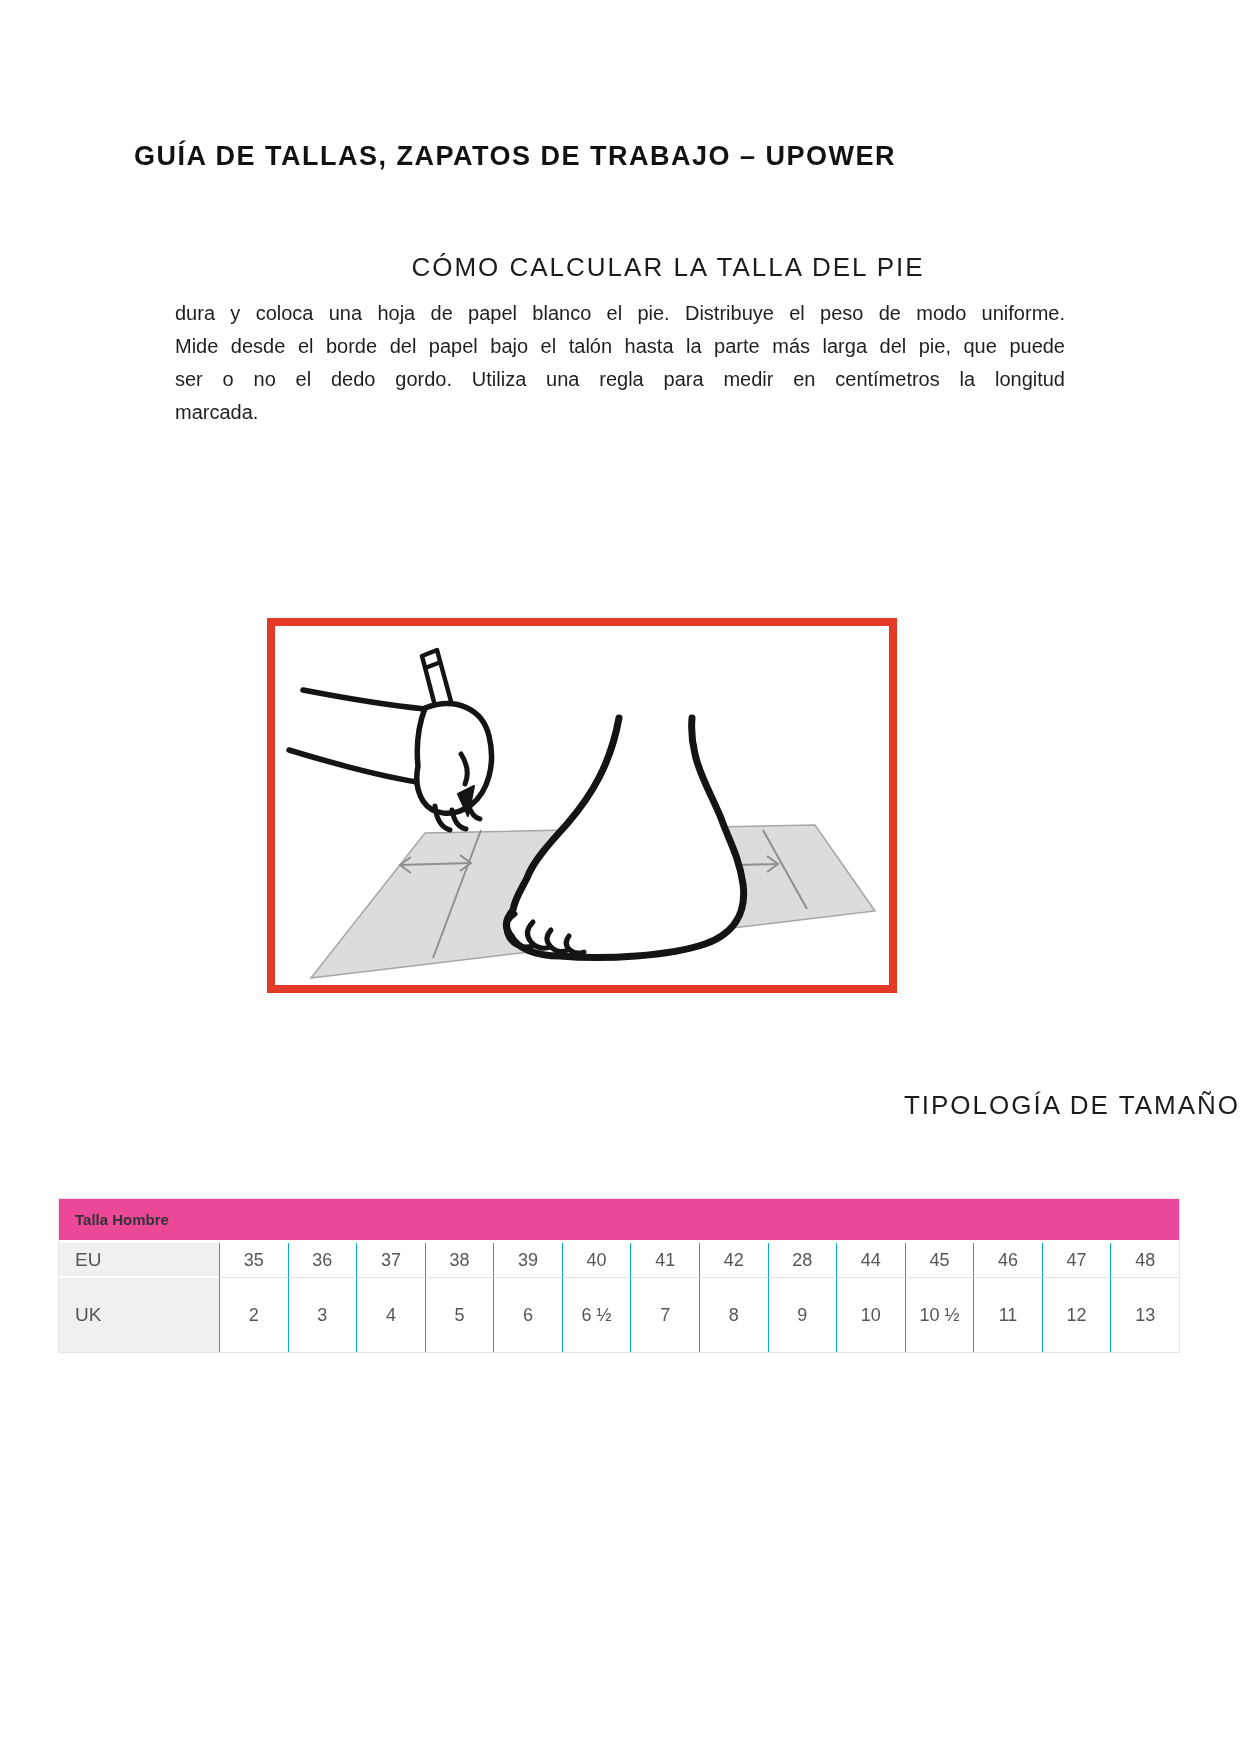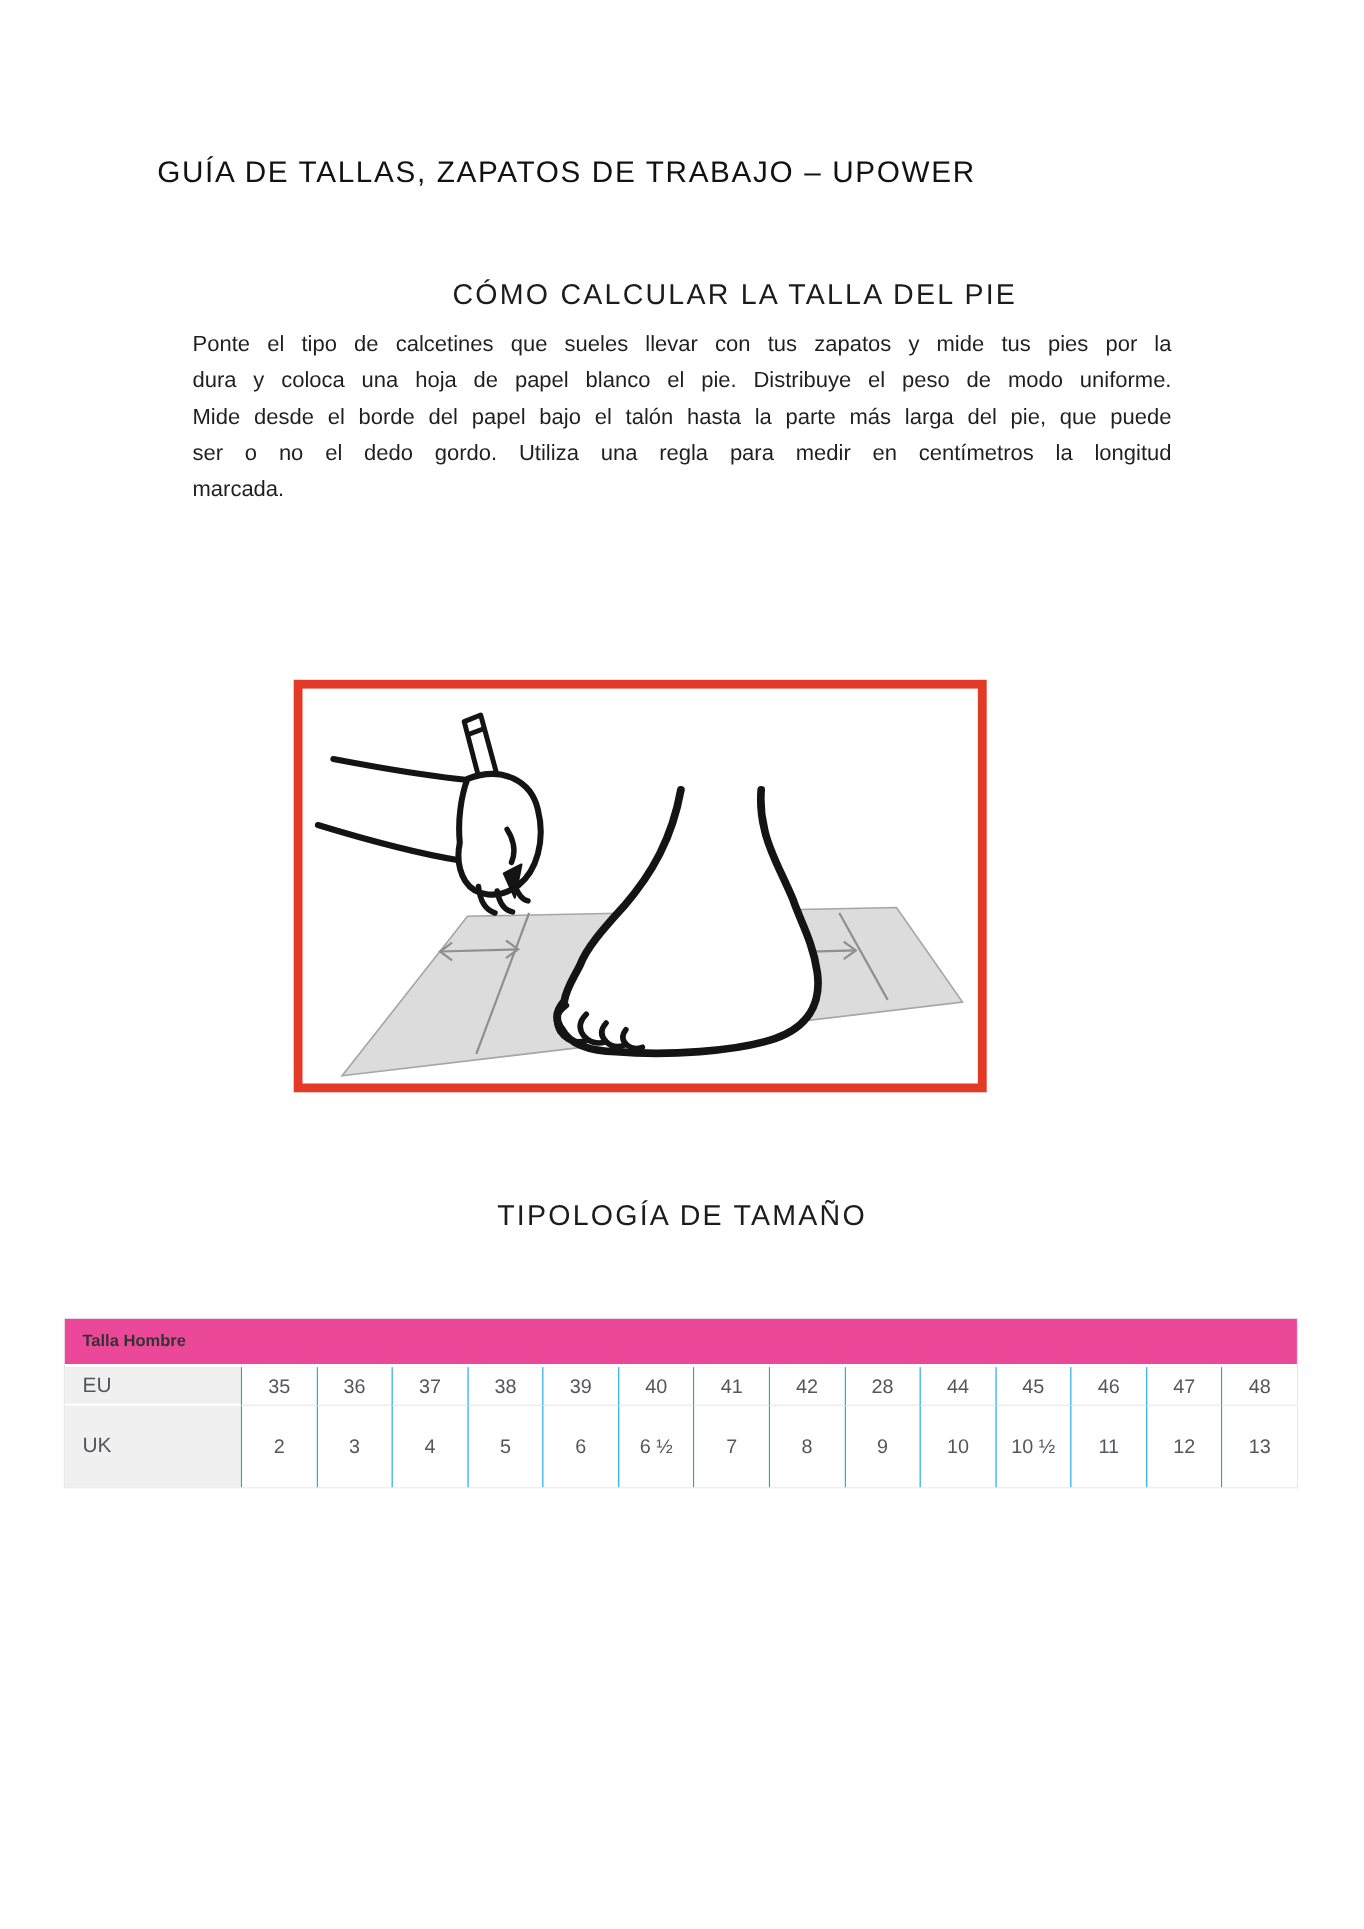--- a/index.html
+++ b/index.html
@@ -2,28 +2,28 @@
 <html><head>
 <meta charset="utf-8">
 <style>
   html,body { margin:0; padding:0; background:#ffffff; }
   .page {
     position:relative; width:1240px; height:1754px; background:#ffffff;
     font-family:"Liberation Sans", sans-serif; color:#1d1d1d; overflow:hidden;
   }
   .doc-title {
     position:absolute; top:141px; left:0; width:1030px; text-align:center;
-    font-size:27px; font-weight:normal; letter-spacing:1.5px; color:#121212;
+    font-size:27px; font-weight:bold; letter-spacing:1.5px; color:#121212;
   }
   .section-heading {
     position:absolute; left:0; width:1240px; text-align:center;
     font-size:26px; font-weight:400; letter-spacing:2px; color:#1c1c1c;
   }
   .heading-calc { top:252px;padding-left:48px; }
-  .heading-tipo { top:1090px; }
+  .heading-tipo { top:1090px;text-align:right; }
   .intro {
     position:absolute; top:297px; left:175px; width:890px;
     font-size:20px; line-height:33px; color:#1f1f1f;
   }
   .jline { text-align:justify; text-align-last:justify; height:33px; white-space:nowrap; }
   .jline-last { text-align:center; text-align-last:left; }
   .figure-frame {
     position:absolute; left:267px; top:618px; width:630px; height:375px;
     border:8px solid #e23a26; box-sizing:border-box; background:#ffffff;
   }
@@ -56,21 +56,20 @@
 </head>
 <body>
 
 <div class="page">
 
   <div class="doc-title">GUÍA DE TALLAS, ZAPATOS DE TRABAJO – UPOWER</div>
 
   <div class="section-heading heading-calc">CÓMO CALCULAR LA TALLA DEL PIE</div>
 
   <div class="intro">
-    <div class="jline">Ponte el tipo de calcetines que sueles llevar con tus zapatos y mide tus pies por la</div>
     <div class="jline">dura y coloca una hoja de papel blanco el pie. Distribuye el peso de modo uniforme.</div>
     <div class="jline">Mide desde el borde del papel bajo el talón hasta la parte más larga del pie, que puede</div>
     <div class="jline">ser o no el dedo gordo. Utiliza una regla para medir en centímetros la longitud</div>
     <div class="jline jline-last">marcada.</div>
   </div>
 
   <div class="figure-frame">
     <svg viewBox="0 0 614 359">
 
       <g>

